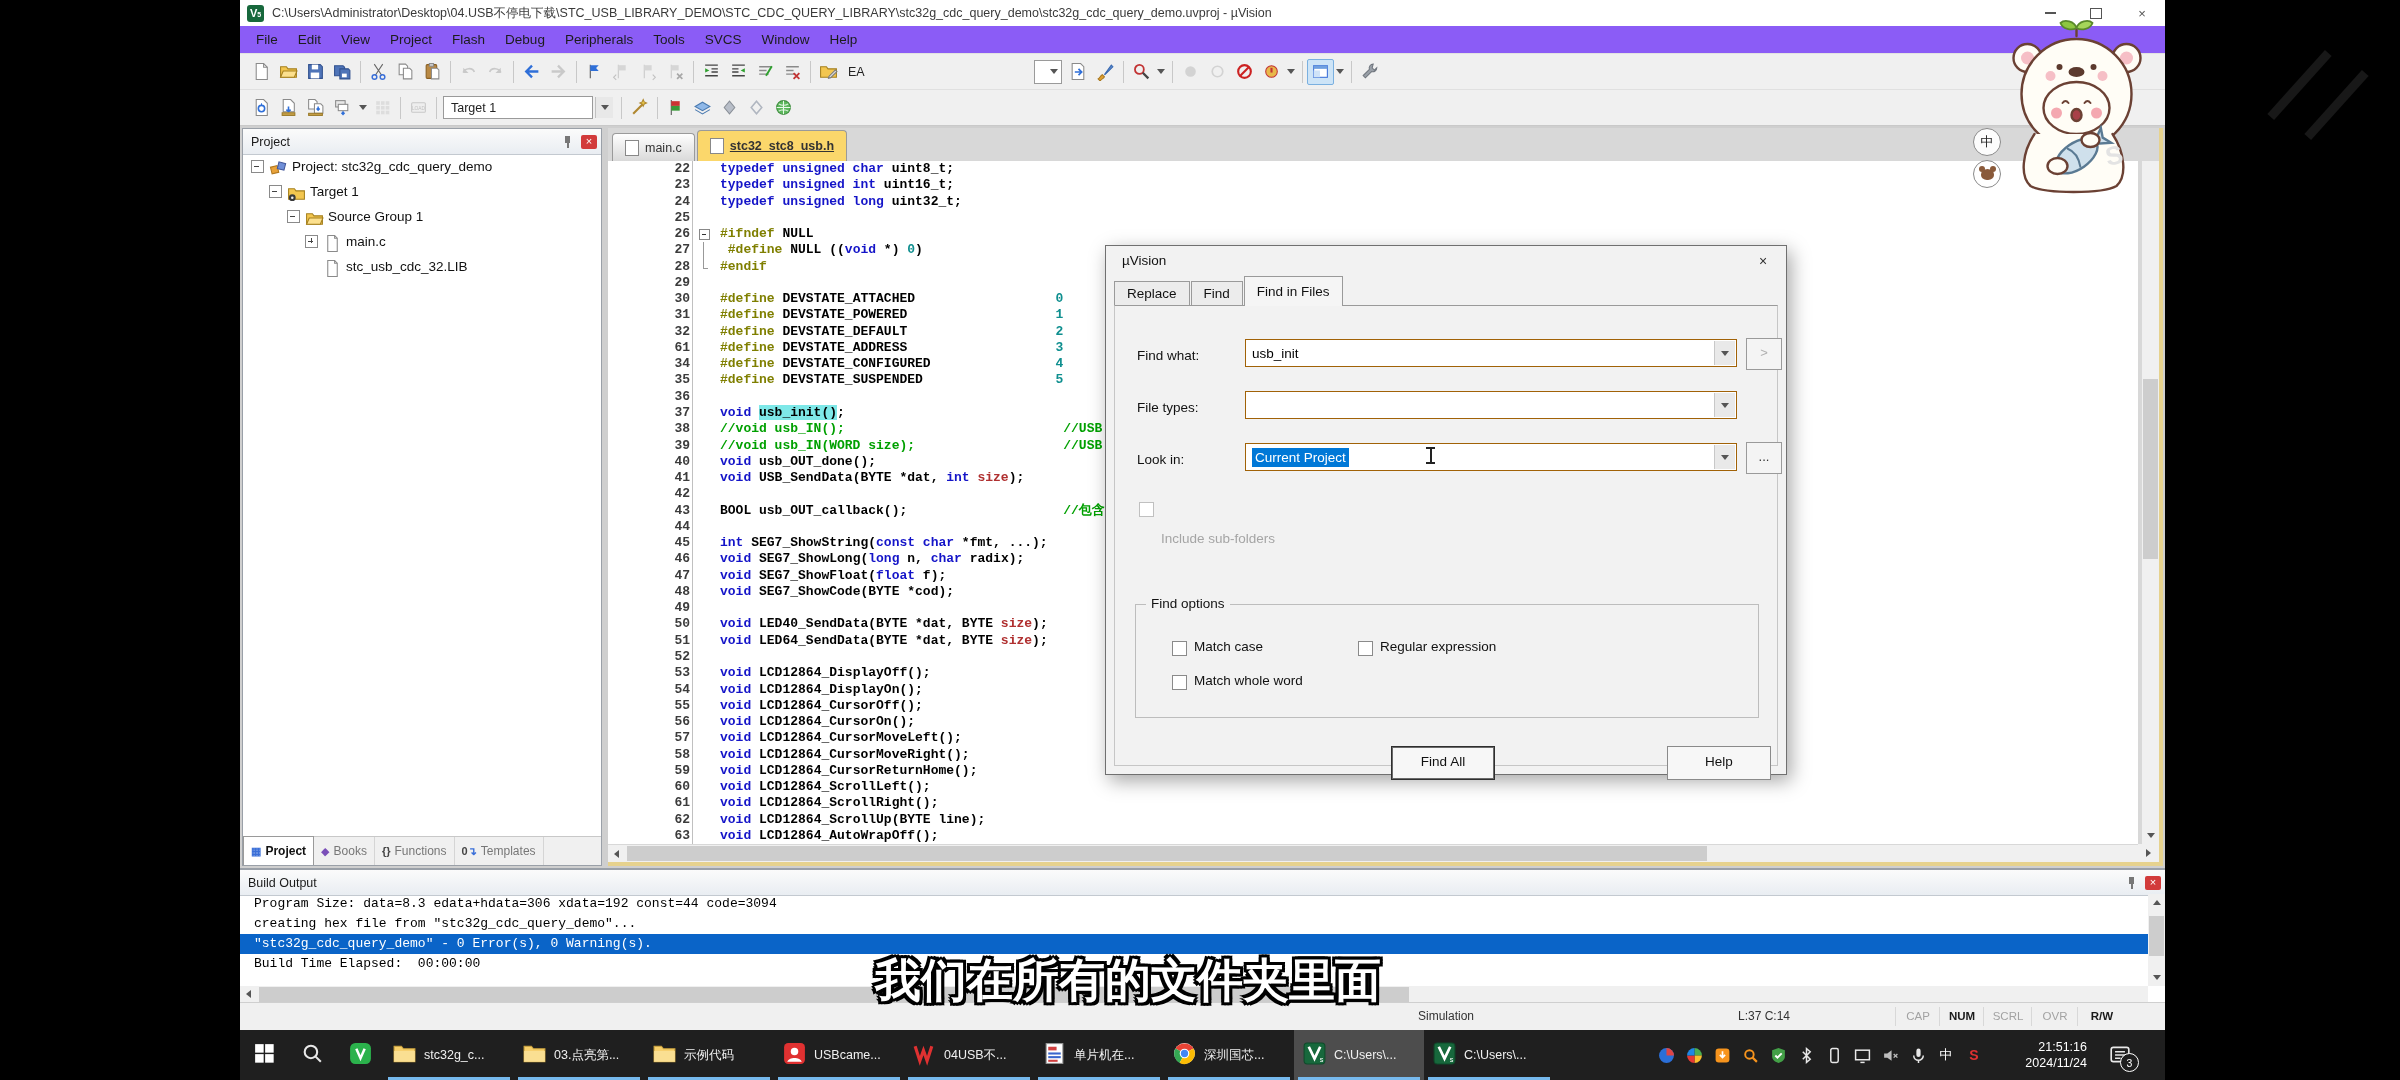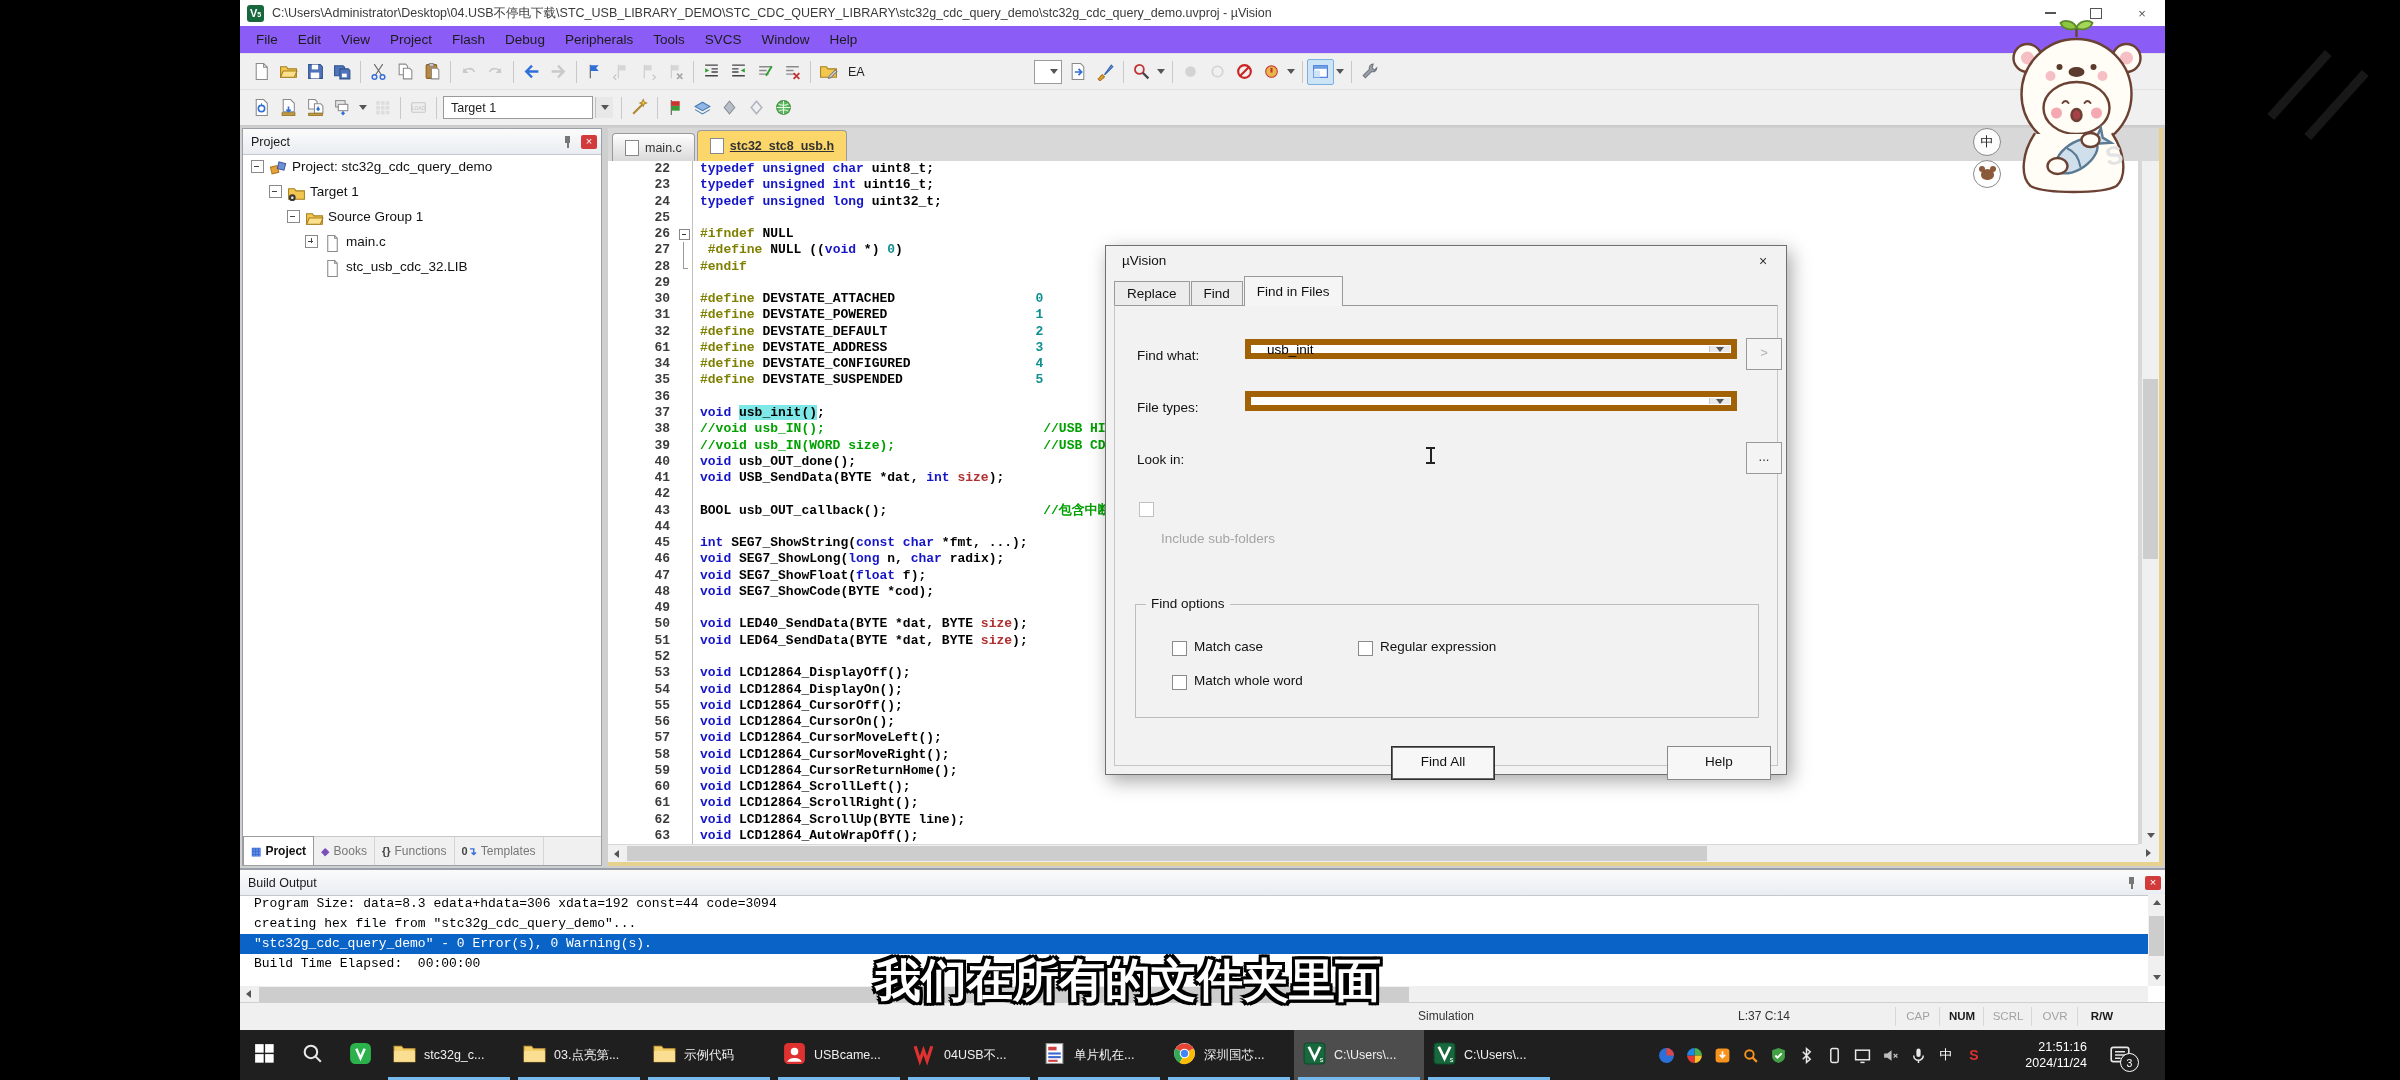--- a/index.html
+++ b/index.html
@@ -57,21 +57,21 @@
   .ptab .ic{margin-right:4px;font-size:11px;}
   
   .editor{position:absolute;left:368px;top:128px;width:1555px;height:738px;background:#d8d8d8;border-right:4px solid #e6d28e;border-bottom:4px solid #e6d28e;box-sizing:border-box;}
   .etabs{position:absolute;left:0;top:0;right:0;height:33px;display:flex;align-items:flex-end;padding-left:4px;background:#d8d8d8;}
   .etab{height:27px;display:flex;align-items:center;padding:0 12px;font-size:12.5px;color:#333;background:linear-gradient(#fefefe,#d9d9d9);border:1px solid #9a9a9a;border-bottom:none;border-radius:4px 4px 0 0;margin-right:2px;}
   .etab .fico{width:12px;height:14px;background:#fff;border:1px solid #888;margin-right:6px;}
   .etab.active{background:#fbd76b;font-weight:bold;height:30px;}
   .etab.active .lbl{text-decoration:underline;}
   .code-wrap{position:absolute;left:0;top:33px;right:21px;bottom:18px;background:#fff;overflow:hidden;font-family:"Liberation Mono","DejaVu Sans Mono",monospace;font-size:13px;font-weight:bold;}
   .code-wrap::before{content:"";position:absolute;left:84px;top:0;bottom:0;width:1px;background:#c0c0c0;}
-  .code-row{position:relative;height:16.28px;line-height:16.28px;white-space:pre;}
+  .code-row{position:relative;height:16.28px;line-height:16.28px;white-space:pre;margin-left:20px;}
   .gut{position:absolute;left:0;top:0;width:62px;text-align:right;color:#3c3c3c;}
   .cline{position:absolute;left:92px;top:0;}
   .sk{color:#1414c8;} .st{color:#000;} .sp{color:#7f7f00;} .sc{color:#00a000;} .sn{color:#0f8f8f;} .sr{color:#b03030;}
   .sh{background:#7ee8e8;color:#000;}
   .fold{position:absolute;left:70px;top:0;width:12px;height:16.28px;}
   .fold .fbox{position:absolute;left:1px;top:3px;width:9px;height:9px;border:1px solid #888;background:#fff;}
   .fold .fbox::before{content:"";position:absolute;left:1.5px;top:3.5px;width:4px;height:1px;background:#333;}
   .fold .fline{position:absolute;left:5px;top:0;width:1px;height:100%;background:#999;}
   .fold .fend{position:absolute;left:5px;top:0;width:1px;height:60%;background:#999;}
   .fold .fend2{position:absolute;left:5px;top:60%;width:5px;height:1px;background:#999;}
@@ -113,21 +113,21 @@
   .badge{position:absolute;right:-2px;bottom:0;width:17px;height:17px;border-radius:50%;background:#1f1f1f;border:1.5px solid #fff;color:#fff;font-size:10.5px;display:flex;align-items:center;justify-content:center;}
   
   .dialog{position:absolute;left:865px;top:245px;width:680px;height:528px;background:#f2f2f2;border:1px solid #707070;box-shadow:4px 6px 18px rgba(0,0,0,.35);z-index:50;}
   .dlg-title{height:28px;display:flex;align-items:center;padding-left:16px;font-size:13.5px;color:#111;}
   .dlg-close{position:absolute;right:8px;top:4px;width:30px;height:22px;display:flex;align-items:center;justify-content:center;font-size:14px;color:#333;}
   .dlg-tabs{position:absolute;left:8px;top:30px;display:flex;align-items:flex-end;height:30px;}
   .dtab{height:24px;line-height:24px;padding:0 12px;font-size:13.5px;color:#111;border:1px solid #9a9a9a;border-bottom:none;background:#ececec;margin-right:1px;}
   .dtab.active{height:29px;line-height:29px;background:#f5f5f5;position:relative;z-index:2;}
   .dlg-body{position:absolute;left:8px;top:59px;right:8px;bottom:8px;background:#f2f2f2;border:1px solid #c6c6c6;border-top:1px solid #9a9a9a;}
   .fld-label{position:absolute;font-size:13.5px;color:#111;}
-  .combo{position:absolute;height:20px;background:#fff;border:6px solid #a16207;box-sizing:border-box;font-size:13.5px;display:flex;align-items:center;padding-left:16px;}
+  .combo{position:absolute;height:28px;background:#fff;border:1px solid #a16207;box-sizing:border-box;font-size:13.5px;display:flex;align-items:center;padding-left:6px;}
   .combo .sel-val{background:#0078d7;color:#fff;padding:2px 3px;}
   .combo .dd{position:absolute;right:1px;top:1px;bottom:1px;width:20px;background:#e9e9e9;border-left:1px solid #c8c8c8;display:flex;align-items:center;justify-content:center;}
   .sm-btn{position:absolute;width:34px;height:30px;background:#f4f4f4;border:1px solid #9a9a9a;font-size:13px;color:#555;text-align:center;line-height:28px;}
   .cb{position:absolute;width:13px;height:13px;background:#fff;border:1px solid #8a8a8a;}
   .cb.dis{border-color:#c0c0c0;}
   .cb-lbl{position:absolute;font-size:13.5px;color:#111;}
   .cb-lbl.dis{color:#a5a5a5;}
   .grpbox{position:absolute;left:20px;top:298px;width:622px;height:112px;border:1px solid #bdbdbd;}
   .grp-leg{position:absolute;left:10px;top:-9px;background:#f2f2f2;padding:0 5px;font-size:13.5px;color:#111;}
   .dlg-btn{position:absolute;height:32px;background:#f7f7f7;border:1px solid #8a8a8a;font-size:13.5px;color:#111;text-align:center;line-height:30px;}
@@ -862,20 +862,26 @@
 
         <div class="fld-label" style="left:22px;top:94px;">File types:</div>
         <div class="combo" style="left:130px;top:85px;width:492px;">
           <span></span>
           <div class="dd">
               <div class="tri-d"></div>
             </div>
         </div>
 
         <div class="fld-label" style="left:22px;top:146px;">Look in:</div>
+        <div class="combo" style="left:130px;top:137px;width:492px;">
+          <span class="sel-val">Current Project</span>
+          <div class="dd">
+              <div class="tri-d"></div>
+            </div>
+        </div>
         <div class="sm-btn" style="left:631px;top:136px;color:#333;">...</div>
         <div class="ibeam" style="left:310px;top:140px;"></div>
 
         <div class="cb dis" style="left:24px;top:196px;"></div>
         <div class="cb-lbl dis" style="left:46px;top:194px;margin-top:31px;">Include sub-folders</div>
 
         <div class="grpbox">
           <div class="grp-leg">Find options</div>
           <div id="optcbs">
               <div class="cb" style="left: 36px; top: 36px;"></div>

